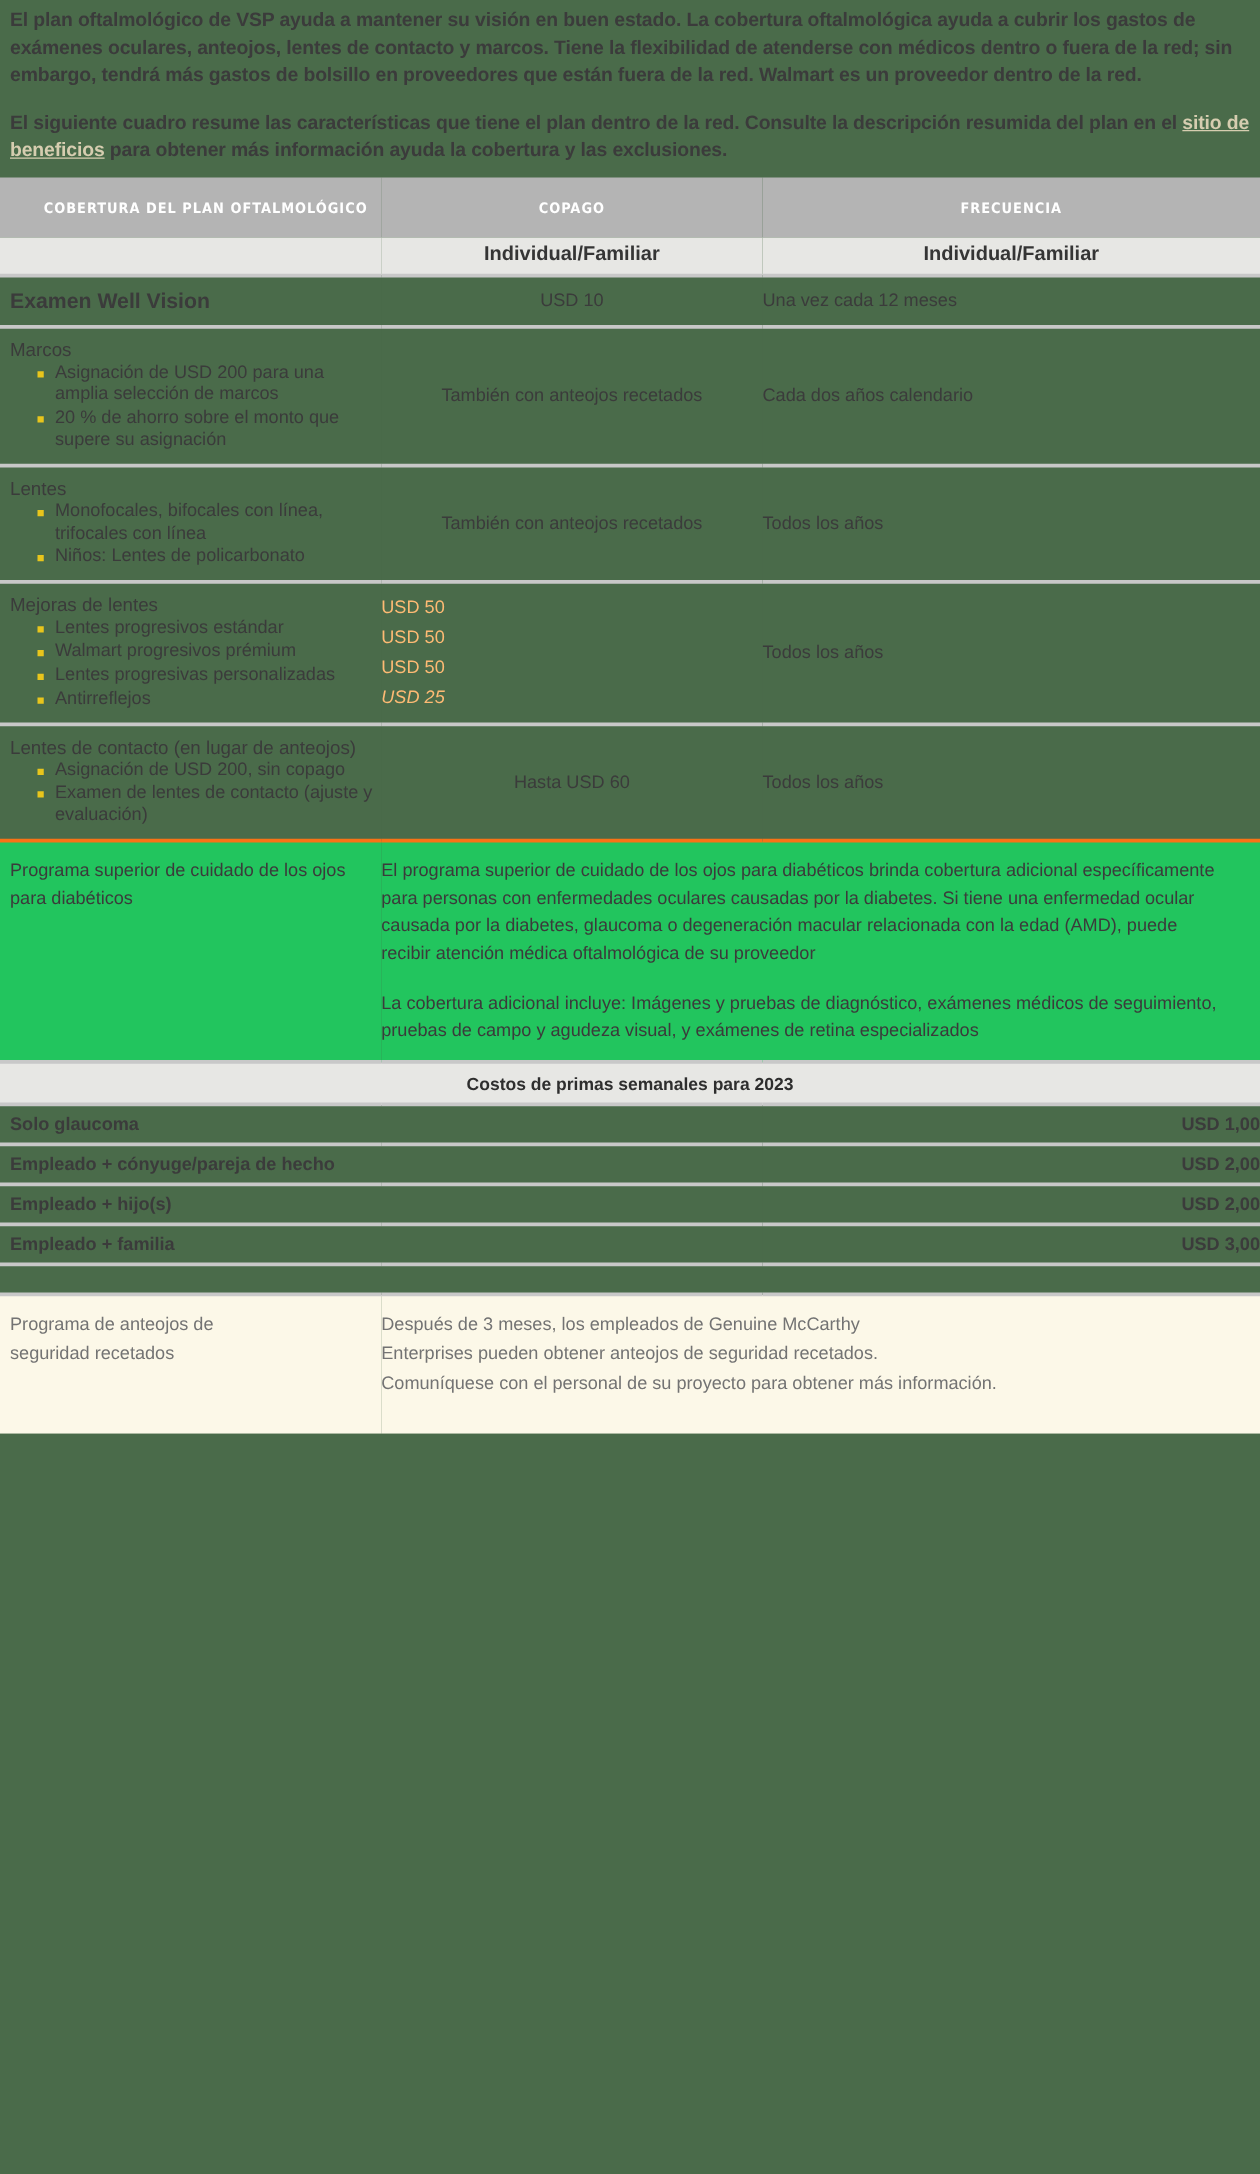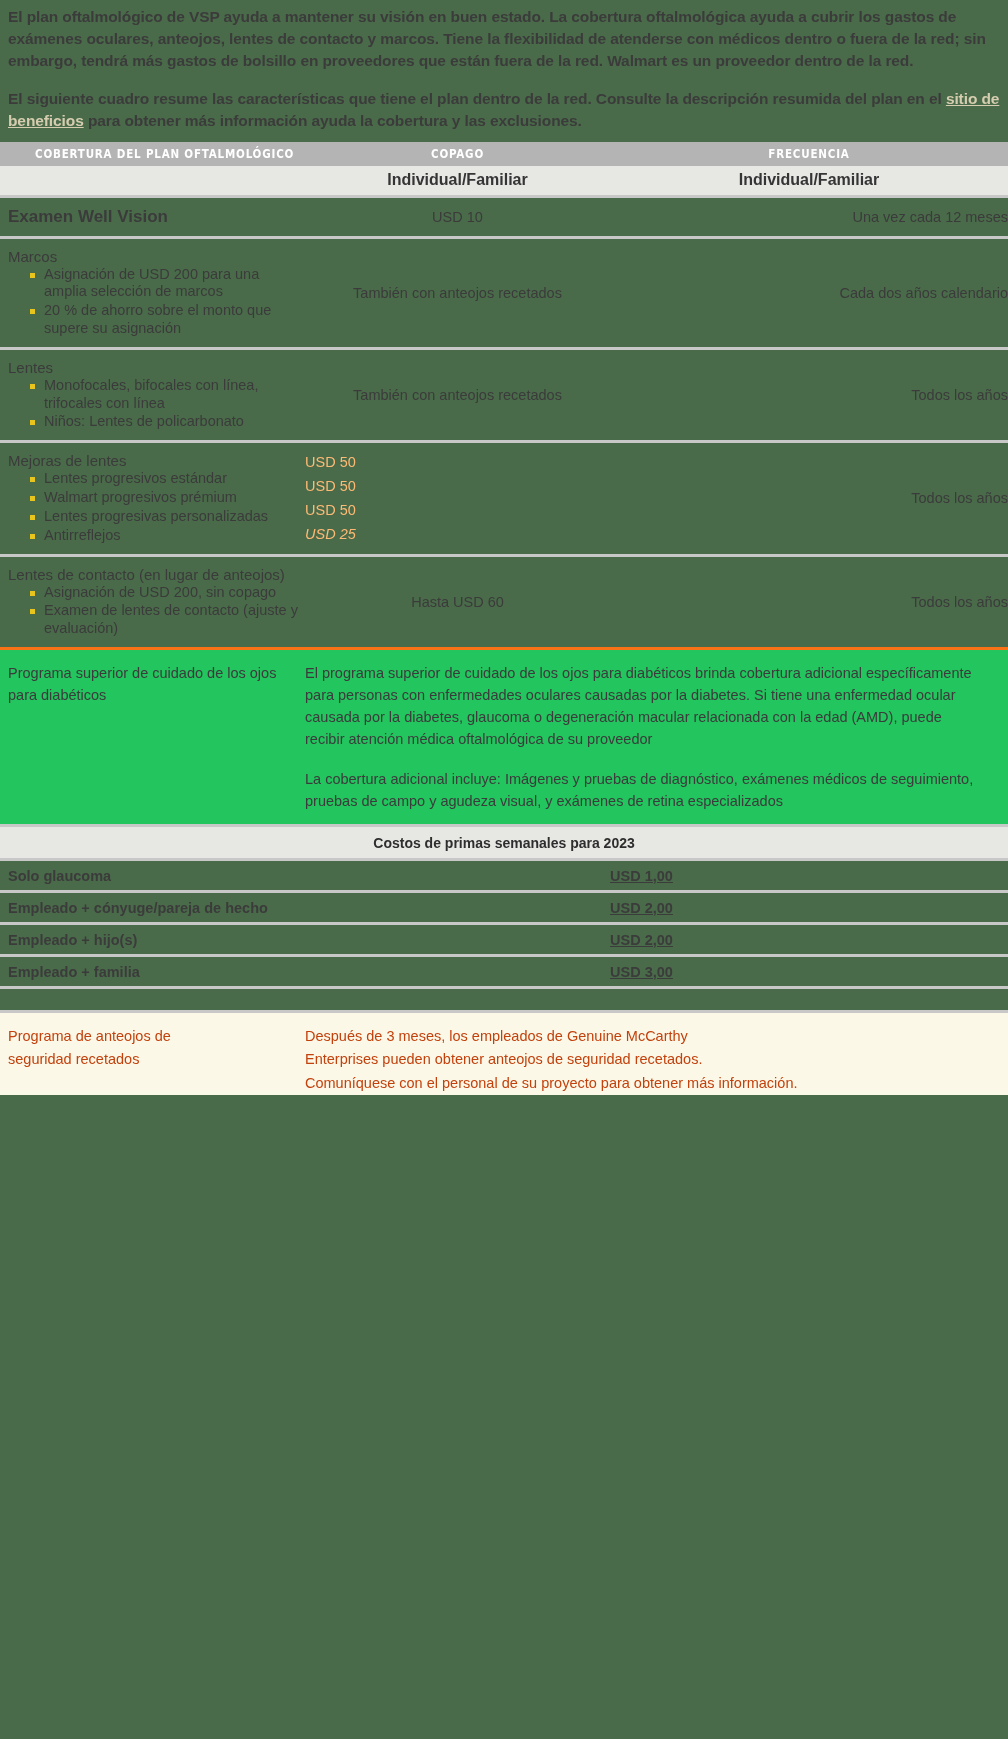--- a/index.html
+++ b/index.html
@@ -39,21 +39,21 @@
     text-decoration: underline;
     font-weight: bold;
   }
 
   
   .vtable { width: 100%; border-collapse: collapse; table-layout: fixed; }
   .c1 { width: 305px; }
   .c2 { width: 305px; }
   .c3 { width: 398px; }
 
-  .hdr-row { background: #b4b4b4; height: 24px; }
+  .hdr-row { background: #b4b4b4; height: 48px; }
   .hdr-row th {
     color: #ffffff;
     font-size: 11.5px;
     font-weight: bold;
     letter-spacing: 0.8px;
     text-align: center;
     vertical-align: middle;
     padding: 0;
     font-family: "DejaVu Sans Condensed", "Liberation Sans", sans-serif;
   }
@@ -71,21 +71,21 @@
 
   .green-row { background: #4a6b4a; border-top: 3px solid #c8c8c8; }
   .green-row td {
     color: #3b3b3b;
     font-size: 14.5px;
     vertical-align: middle;
     padding: 8px 0;
   }
   .green-row td.label { padding-left: 8px; vertical-align: top; padding-top: 9px; }
   .green-row td.mid  { text-align: center; }
-  .green-row td.right{ text-align: right; }
+  .green-row td.right{ text-align: left; }
 
   .row-title { font-size: 15px; color: #3b3b3b; margin: 0 0 1px 0; }
   .row-title.big { font-size: 17px; font-weight: bold; }
 
   ul.blist { list-style: none; margin: 0; padding: 0 0 0 22px; }
   ul.blist li {
     position: relative;
     font-size: 14.5px;
     line-height: 1.23;
     color: #3b3b3b;
@@ -128,32 +128,32 @@
 
   .cost-row { background: #4a6b4a; border-top: 3px solid #c8c8c8; height: 32px; }
   .cost-row td {
     color: #3b3b3b;
     font-size: 14.5px;
     font-weight: bold;
     vertical-align: middle;
     padding: 0;
   }
   .cost-row td.label { padding-left: 8px; }
-  .cost-row td.val { text-align: left; text-decoration: underline; }
+  .cost-row td.val { text-align: right; }
 
   .spacer-row { background: #4a6b4a; height: 24px; border-top: 3px solid #c8c8c8; }
   .spacer-row td { padding: 0; }
 
   
   .cream-row { background: #fcf8e8; border-top: 3px solid #c8c8c8; }
   .cream-row td {
-    color: #c2410c;
+    color: #737373;
     font-size: 14.5px;
     vertical-align: top;
-    padding: 12px 0 0 0;
+    padding: 12px 0 28px 0;
     line-height: 1.6;
   }
   .cream-row td.label { padding-left: 8px; }
   .cream-row td.body div { white-space: nowrap; }
 
   .bottom-fill { background: #4a6b4a; height: 620px; width: 100%; }
 </style>
 </head>
 <body>
 

